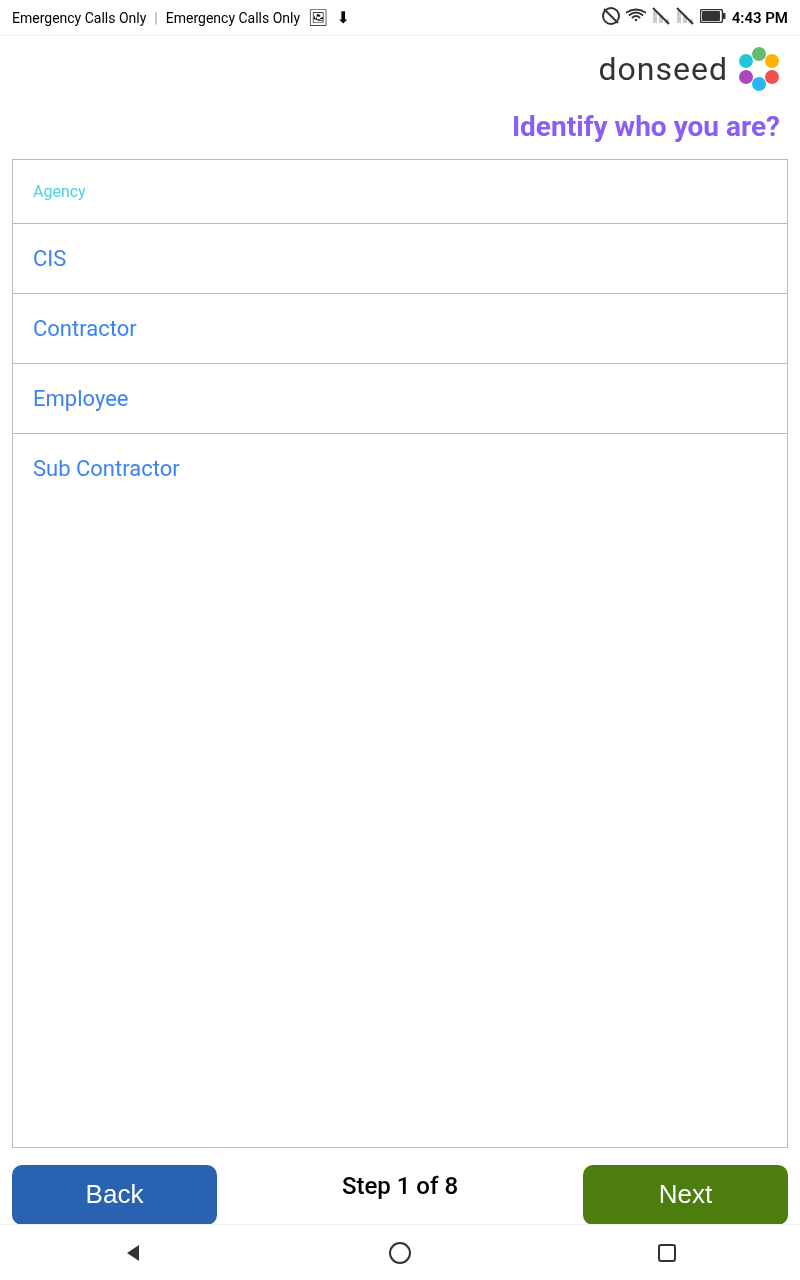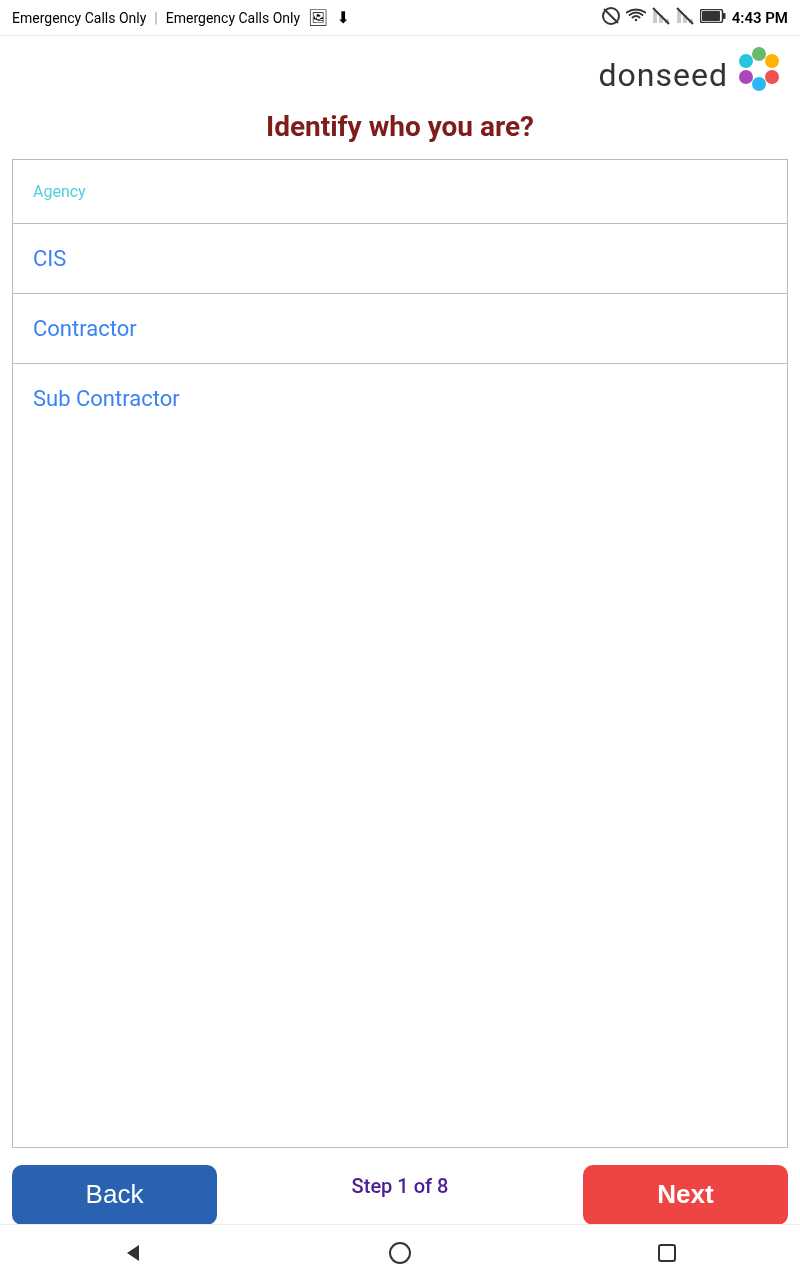--- a/index.html
+++ b/index.html
@@ -47,42 +47,42 @@
       background: #fff;
       padding: 8px 16px 4px 16px;
       display: flex;
       justify-content: flex-end;
       align-items: center;
       flex-shrink: 0;
     }
 
     .logo-container {
       display: flex;
-      align-items: flex-end;
+      align-items: center;
       gap: 6px;
     }
 
     .logo-text {
       font-size: 32px;
       font-weight: 400;
       color: #333;
       letter-spacing: 1px;
     }
 
     .logo-icon {
       width: 50px;
       height: 50px;
     }
 
     
     .page-title {
-      text-align: center;
+      text-align: right;
       font-size: 28px;
       font-weight: 700;
-      color: #7f1d1d;
+      color: #8b5cf6;
       padding: 12px 20px 16px 20px;
       flex-shrink: 0;
     }
 
     
     .list-container {
       flex: 1;
       border: 1.5px solid #bbb;
       margin: 0 12px;
       overflow: hidden;
@@ -129,27 +129,26 @@
       cursor: pointer;
       color: #fff;
       margin-top: 17px;
     }
 
     .back-btn {
       background: #2962b0;
     }
 
     .next-btn {
-      background: #ef4444;
-      font-weight: bold;
+      background: #4d7c0f;
     }
 
     .step-indicator {
-      font-size: 20px;
-      color: #4c1d95;
+      font-size: 24px;
+      color: #000000;
       font-weight: 500;
     }
 
     
     .system-nav {
       height: 56px;
       background: #fff;
       display: flex;
       align-items: center;
       justify-content: space-around;
@@ -235,20 +234,21 @@
     </svg>
   </div>
 </div>
 
 <div class="page-title">Identify who you are?</div>
 
 <div class="list-container">
   <div class="list-item header-item">Agency</div>
   <div class="list-item">CIS</div>
   <div class="list-item">Contractor</div>
+  <div class="list-item">Employee</div>
   <div class="list-item">Sub Contractor</div>
 </div>
 
 <div class="bottom-nav">
   <button class="nav-btn back-btn">Back</button>
   <span class="step-indicator">Step 1 of 8</span>
   <button class="nav-btn next-btn">Next</button>
 </div>
 
 <div class="system-nav">

